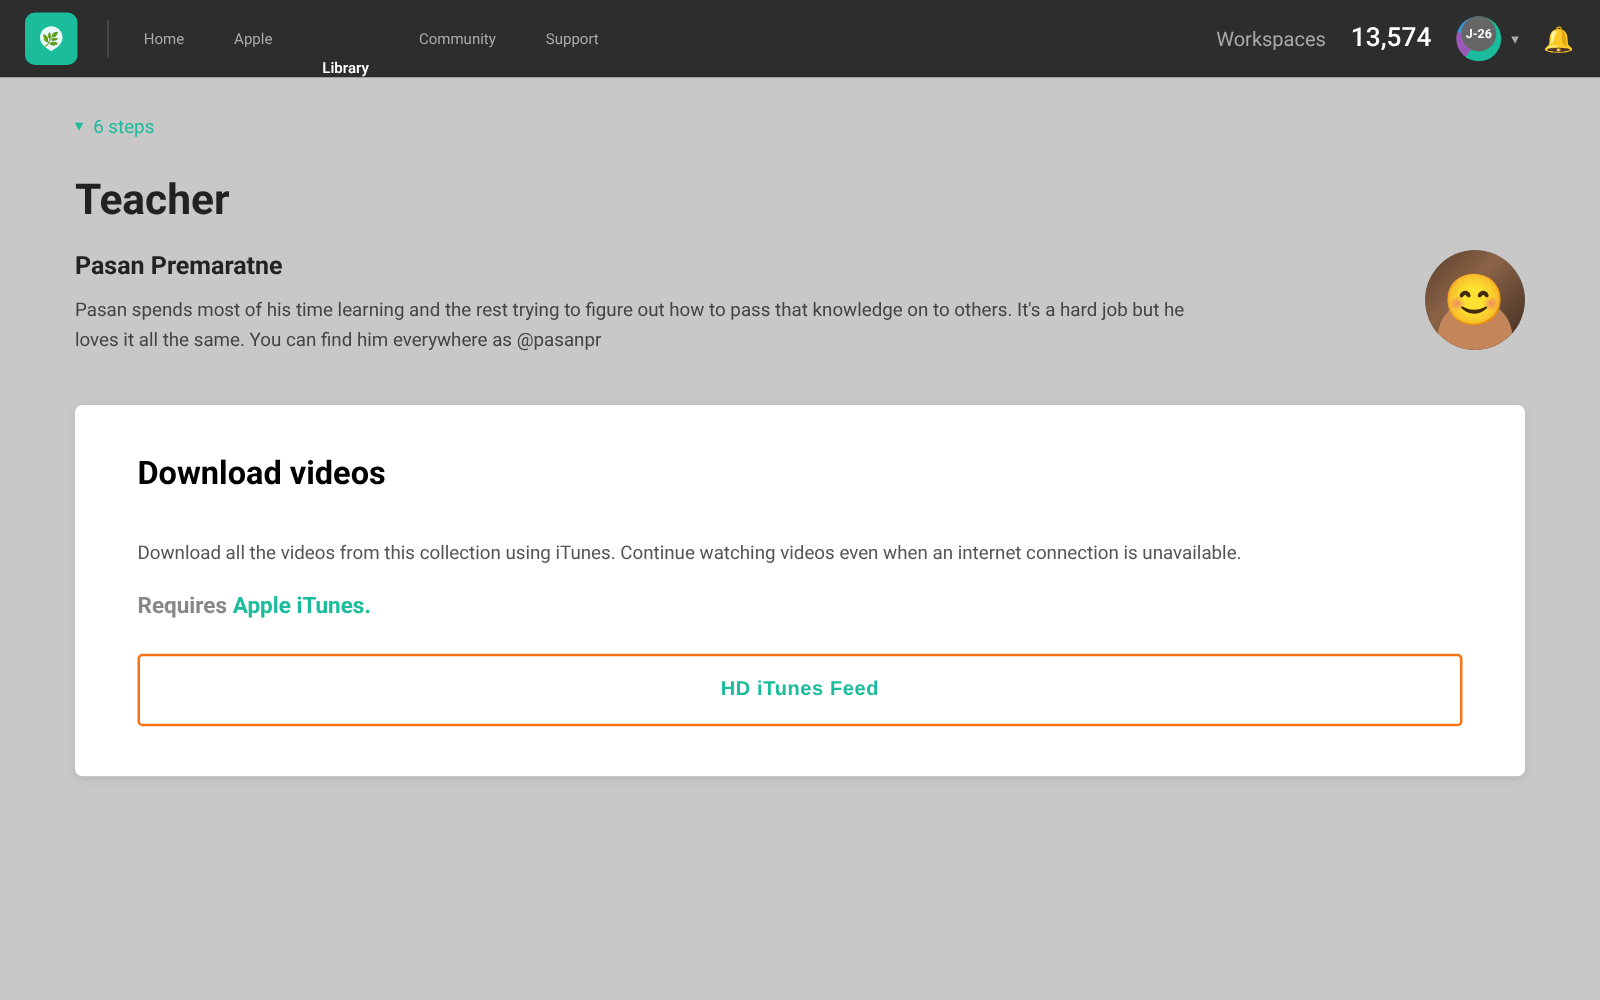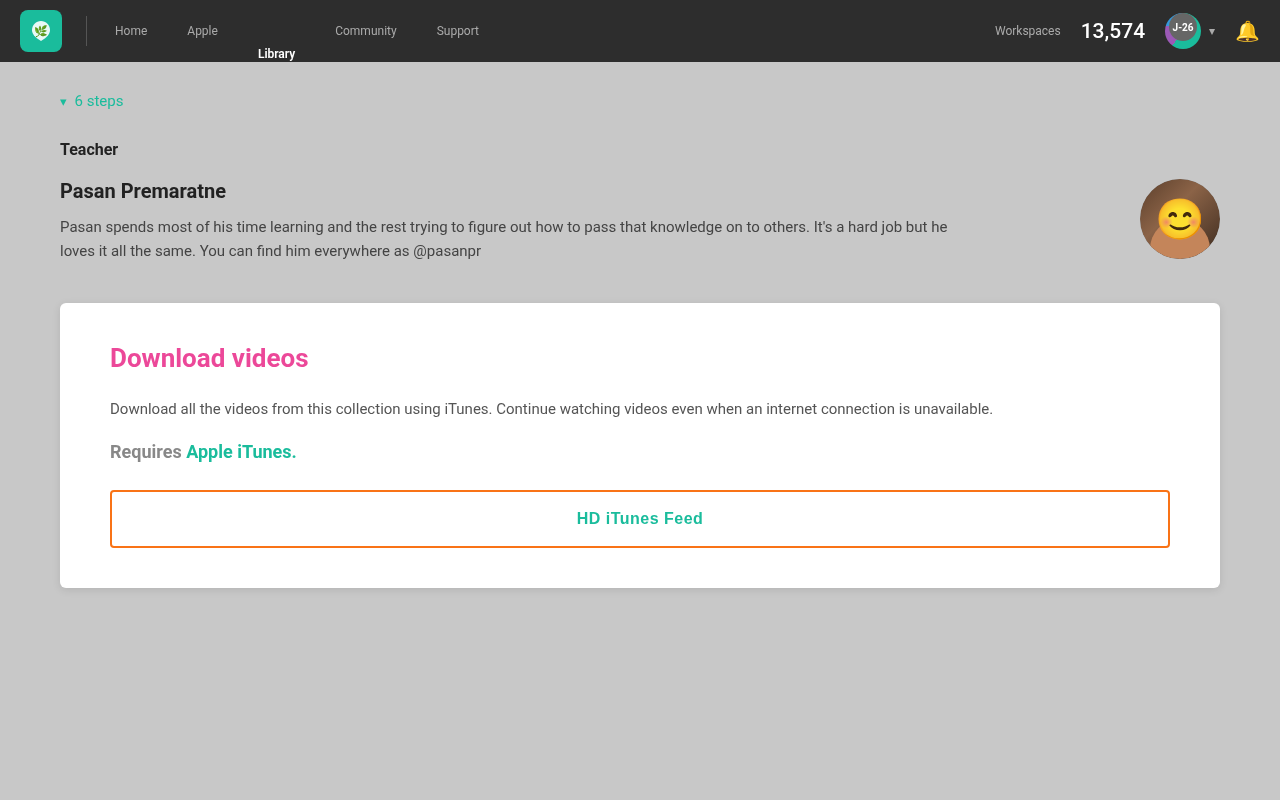--- a/index.html
+++ b/index.html
@@ -62,21 +62,21 @@
       margin-top: 45px;
     }
     .nav-right {
       margin-left: auto;
       display: flex;
       align-items: center;
       gap: 20px;
     }
     .nav-workspaces {
       color: #aaa;
-      font-size: 12px;
+      font-size: 16px;
       cursor: pointer;
     }
     .nav-points {
       color: #fff;
       font-size: 21px;
       font-weight: 500;
     }
     .nav-avatar-container {
       display: flex;
       align-items: center;
@@ -138,21 +138,21 @@
     }
     .steps-toggle .chevron {
       font-size: 13px;
     }
 
     
     .teacher-section {
       margin-bottom: 40px;
     }
     .teacher-heading {
-      font-size: 16px;
+      font-size: 34px;
       font-weight: 700;
       color: #222;
       margin-bottom: 20px;
     }
     .teacher-info {
       display: flex;
       align-items: flex-start;
       justify-content: space-between;
     }
     .teacher-text {
@@ -216,22 +216,22 @@
       background: #fff;
       border-radius: 6px;
       padding: 40px 50px;
       max-width: 1160px;
       margin: 0 auto;
       box-shadow: 0 2px 8px rgba(0,0,0,0.1);
     }
     .download-title {
       font-size: 26px;
       font-weight: 700;
-      color: #ec4899;
-      margin-bottom: 24px;
+      color: #000000;
+      margin-bottom: 36px;
     }
     .download-description {
       font-size: 15px;
       color: #555;
       line-height: 1.6;
       margin-bottom: 20px;
       max-width: 900px;
     }
     .download-requires {
       font-size: 18px;

